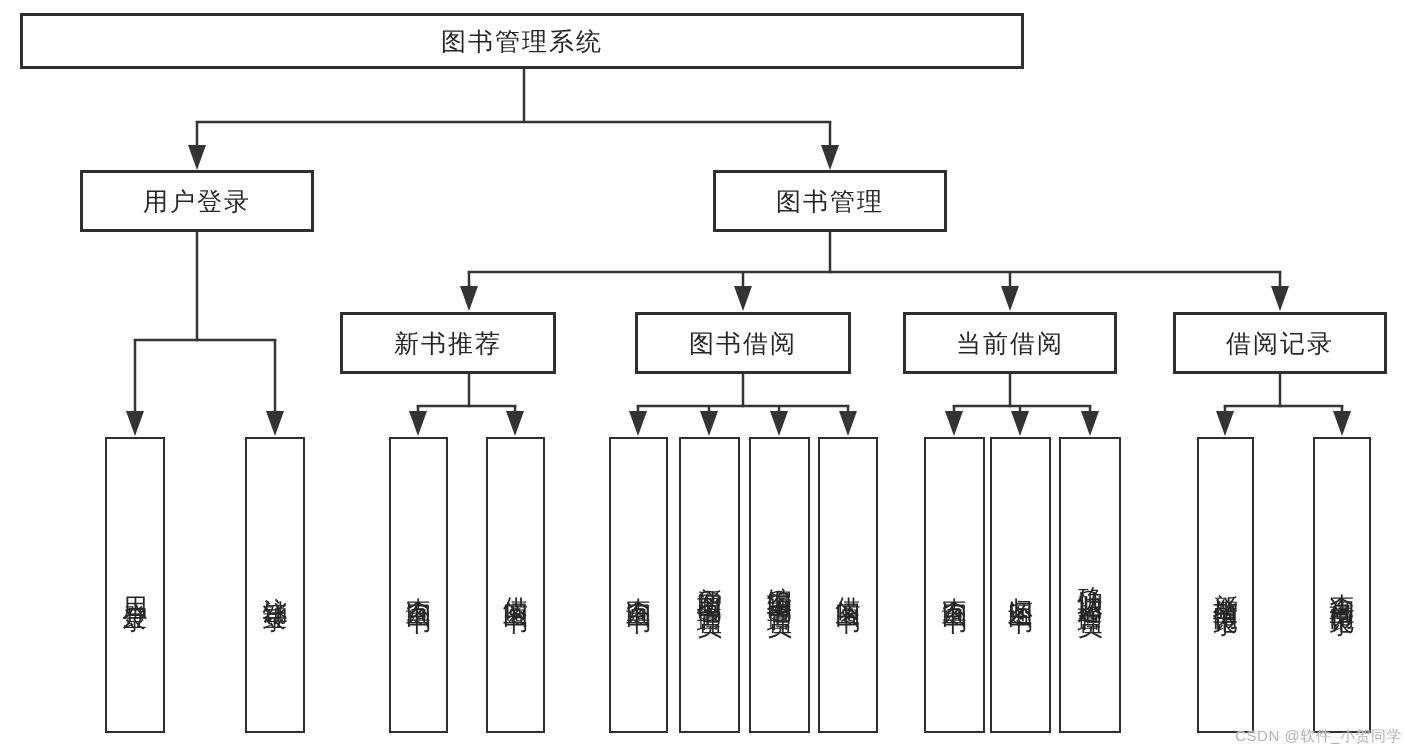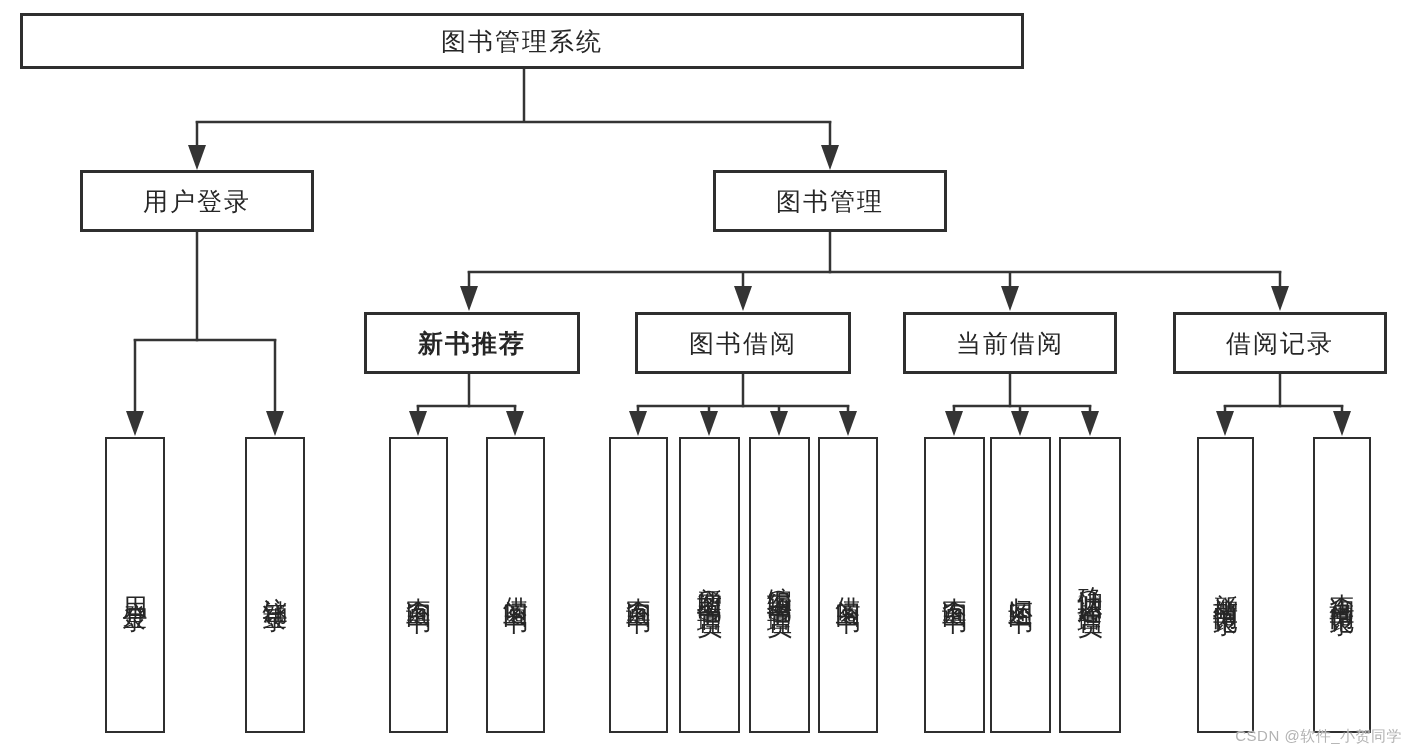--- a/index.html
+++ b/index.html
@@ -136,21 +136,21 @@
     <span class="hlabel">图书管理系统</span>
   </div>
 
   <div class="box" style="left:80px; top:170px; width:234px; height:62px;">
     <span class="hlabel">用户登录</span>
   </div>
   <div class="box" style="left:713px; top:170px; width:234px; height:62px;">
     <span class="hlabel">图书管理</span>
   </div>
 
-  <div class="box" style="left:364px; top:312px; width:216px; height:62px;font-weight:bold;">
+  <div class="box" style="left:340px; top:312px; width:216px; height:62px;">
     <span class="hlabel">新书推荐</span>
   </div>
   <div class="box" style="left:635px; top:312px; width:216px; height:62px;text-align:right;">
     <span class="hlabel">图书借阅</span>
   </div>
   <div class="box" style="left:903px; top:312px; width:214px; height:62px;">
     <span class="hlabel">当前借阅</span>
   </div>
   <div class="box" style="left:1173px; top:312px; width:214px; height:62px;font-family:Liberation Mono, monospace;">
     <span class="hlabel">借阅记录</span>

